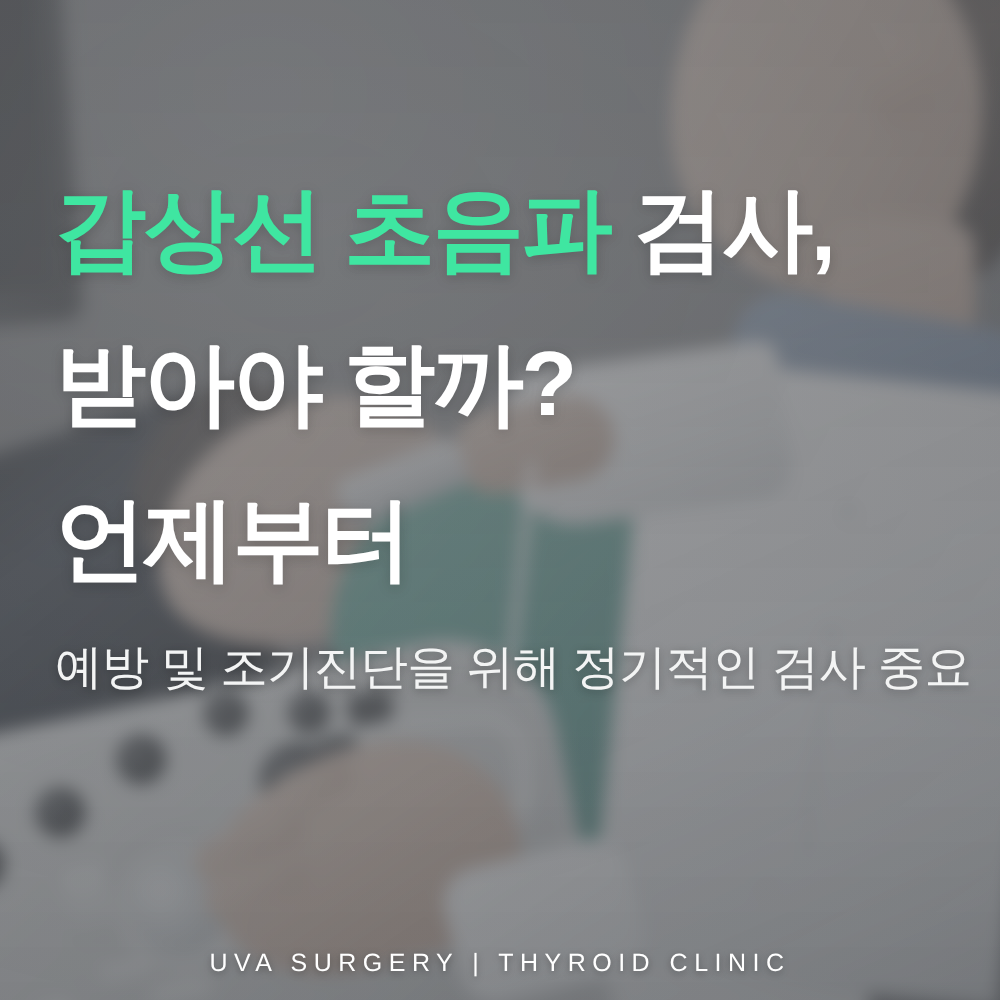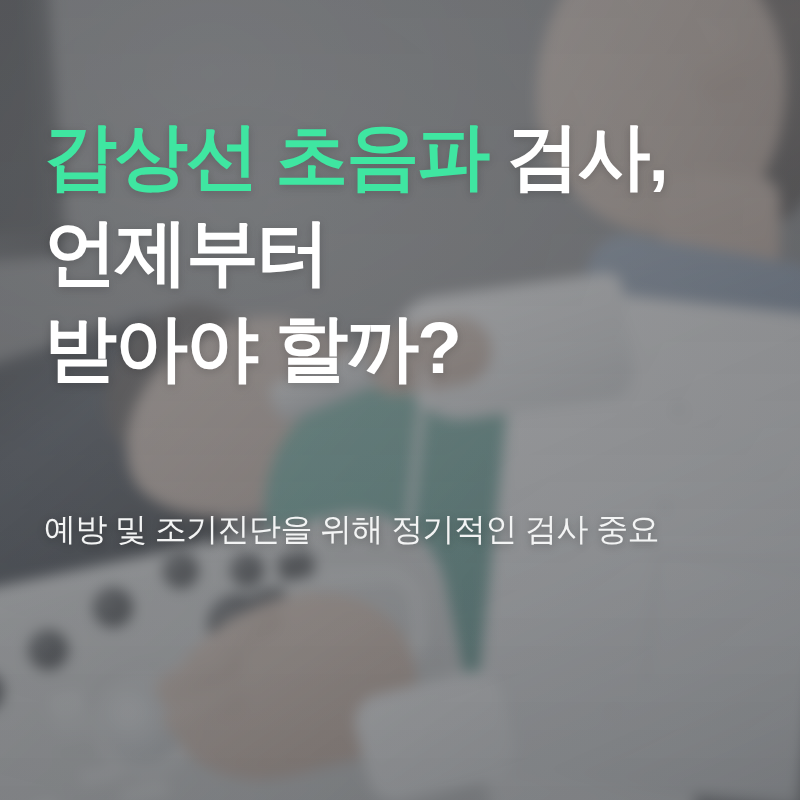--- a/index.html
+++ b/index.html
@@ -362,41 +362,42 @@
     width: 740px;
   }
   .hl-line {
     font-weight: 700;
     font-size: 73px;
     line-height: 96px;
     letter-spacing: -2px;
     white-space: nowrap;
     color: #ffffff;
     text-shadow: 0 2px 10px rgba(0,0,0,.18);
+    margin-top: 28px;
   }
   .hl-accent { color: #3FE6A1; }
 
   .sub1 {
     position: absolute;
     left: 44px;
     top: 452px;
     font-size: 33px;
     font-weight: 700;
     letter-spacing: -1px;
     color: #ffffff;
     white-space: nowrap;
     text-shadow: 0 2px 8px rgba(0,0,0,.28);
   }
   .sub1-accent { color: #F2E74B; }
 
   .sub2 {
     position: absolute;
     left: 44px;
     top: 508px;
-    font-size: 32px;
+    font-size: 38px;
     font-weight: 400;
     letter-spacing: -.6px;
     color: #f3f4f4;
     white-space: nowrap;
     text-shadow: 0 2px 8px rgba(0,0,0,.3);
   }
 
   .footer {
     position: absolute;
     left: 0;
@@ -475,22 +476,23 @@
     </div>
 
     <div class="overlay"></div>
     <div class="overlay2"></div>
   </div>
 
   <div class="content">
 
     <div class="headline">
       <div class="hl-line"><span class="hl-accent">갑상선 초음파</span><span> 검사,</span></div>
+      <div class="hl-line">받아야 할까?</div>
       <div class="hl-line">언제부터</div>
-      <div class="hl-line">받아야 할까?</div>
     </div>
 
 
     <div class="sub2">예방 및 조기진단을 위해 정기적인 검사 중요</div>
 
+    <div class="footer">UVA SURGERY | THYROID CLINIC</div>
   </div>
 
 </div>
 
 </body></html>

